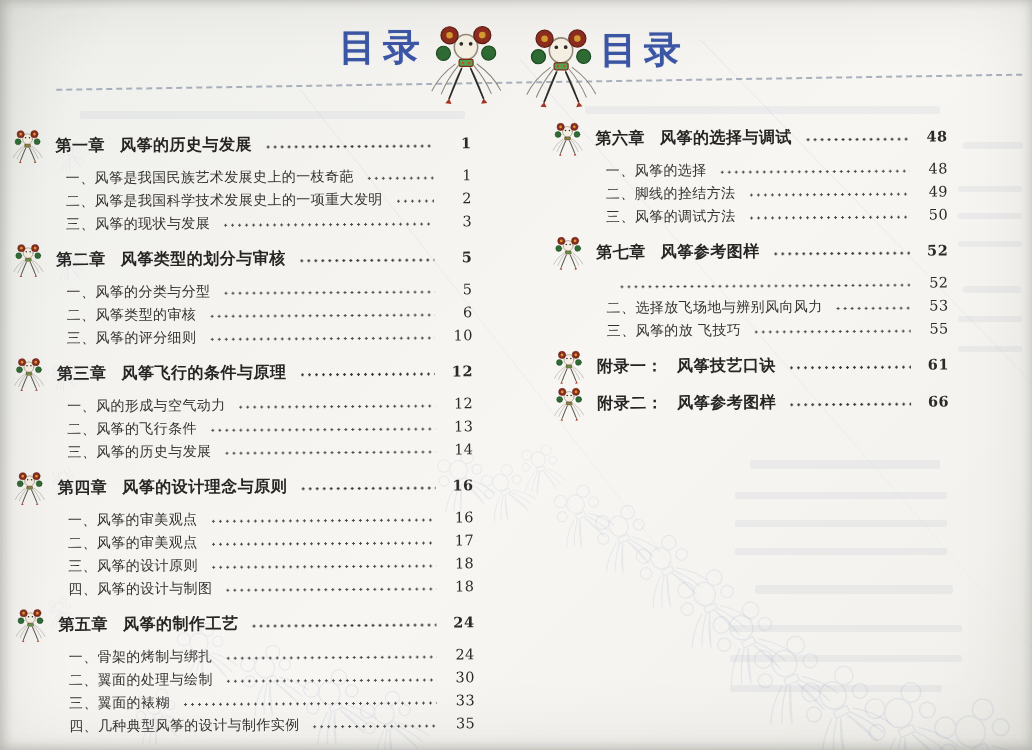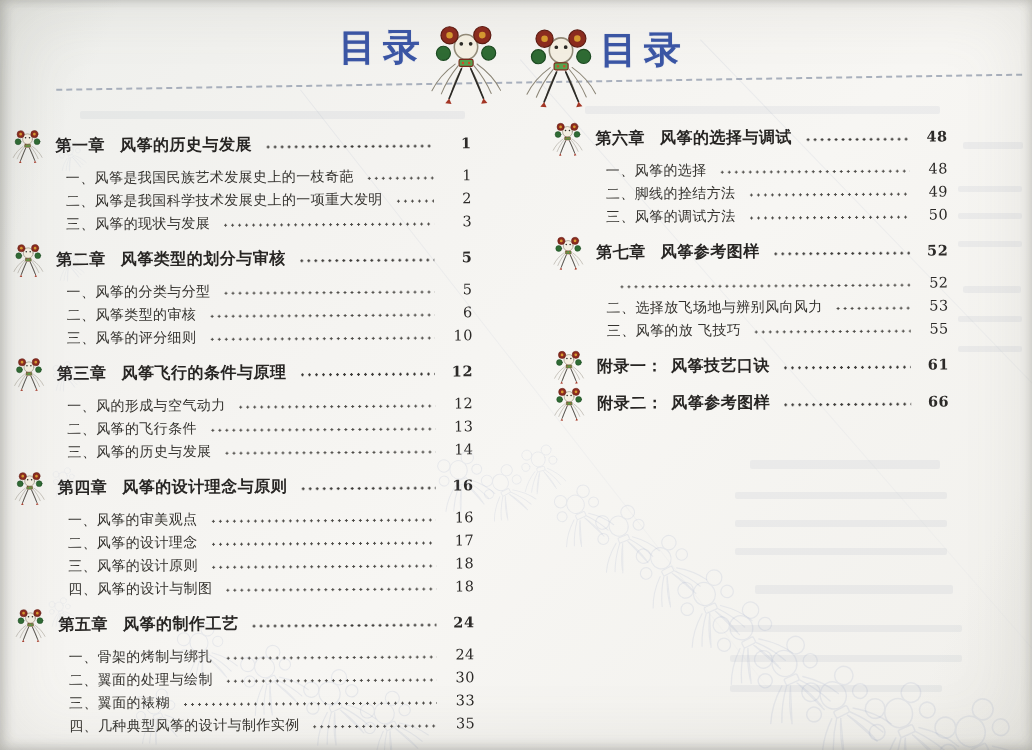--- a/index.html
+++ b/index.html
@@ -60,21 +60,21 @@
     color:#35332f;margin-left:10px;letter-spacing:.4px;
   }
   .dots{
     flex:1;height:7px;margin:0 10px 0 12px;align-self:center;
     background-image:radial-gradient(circle,#4c4a46 1.1px,rgba(0,0,0,0) 1.35px);
     background-size:7px 7px;background-repeat:repeat-x;background-position:0 55%;
     transform:translateY(2px);min-width:30px;
   }
   .ch-row .dots{background-image:radial-gradient(circle,#3d3b38 1.2px,rgba(0,0,0,0) 1.45px);}
   .pg{width:28px;text-align:right;font-size:14.5px;white-space:nowrap;color:#2c2a28;}
-  .appendix .ch-num{margin-right:8px;text-align:right;}
+  .appendix .ch-num{margin-right:14px;text-align:right;}
 
   
   .watermark-layer{position:absolute;inset:0;z-index:1;pointer-events:none;color:#8494bd;}
   .wm-kite{position:absolute;opacity:.13;}
   .wm-kite svg{width:100%;height:100%;}
   .wm-string{position:absolute;background:linear-gradient(to bottom,rgba(125,140,175,.18),rgba(125,140,175,.04));width:1px;transform-origin:top left;opacity:.6;}
   .ghost-layer{position:absolute;inset:0;z-index:2;pointer-events:none;}
   .ghost-bar{position:absolute;background:#6a7898;opacity:.07;border-radius:2px;filter:blur(.6px);}
 </style>
 </head>
@@ -776,21 +776,21 @@
               <span class="ch-title">风筝的设计理念与原则</span>
               <span class="dots"></span>
               <span class="pg">16</span>
             </div>
             <div class="item-row">
               <span>一、风筝的审美观点</span>
               <span class="dots"></span>
               <span class="pg">16</span>
             </div>
             <div class="item-row">
-              <span>二、风筝的设计理念</span>
+              <span>二、风筝的审美观点</span>
               <span class="dots"></span>
               <span class="pg">17</span>
             </div>
             <div class="item-row">
               <span>三、风筝的设计原则</span>
               <span class="dots"></span>
               <span class="pg">18</span>
             </div>
             <div class="item-row">
               <span>四、风筝的设计与制图</span>

